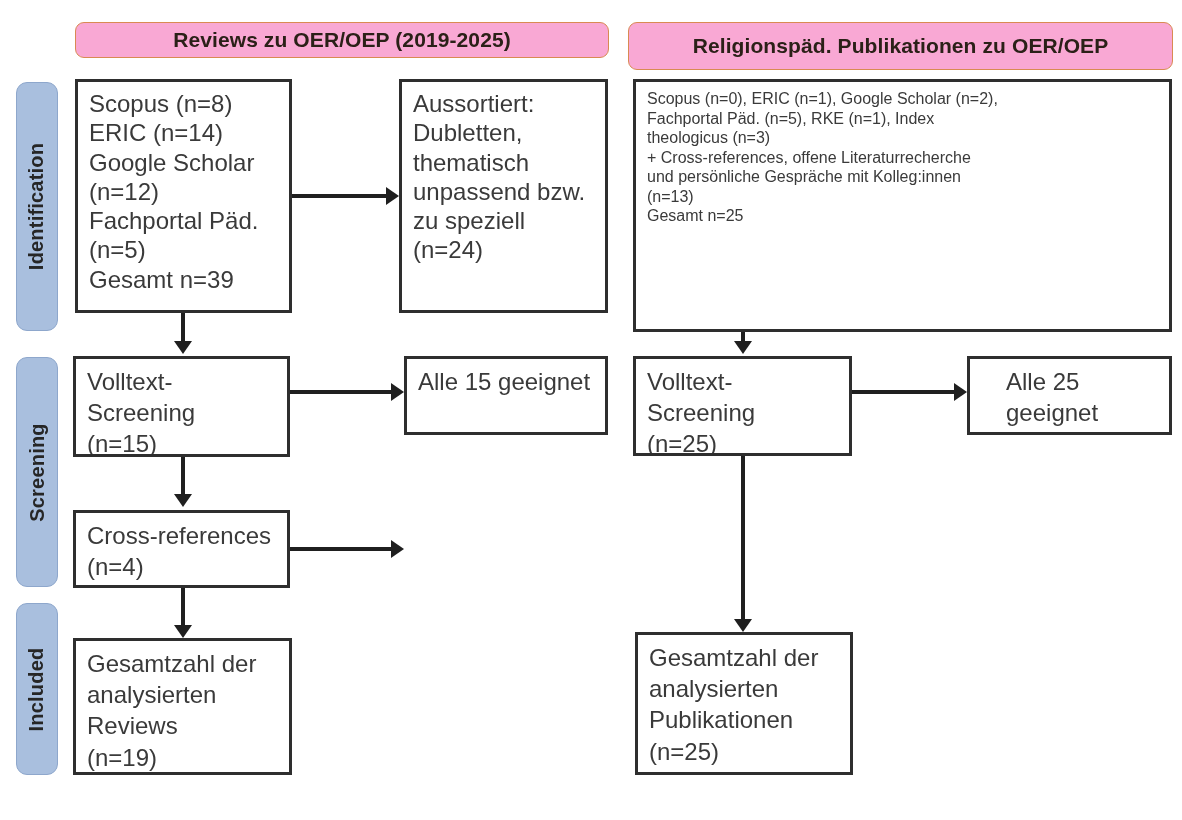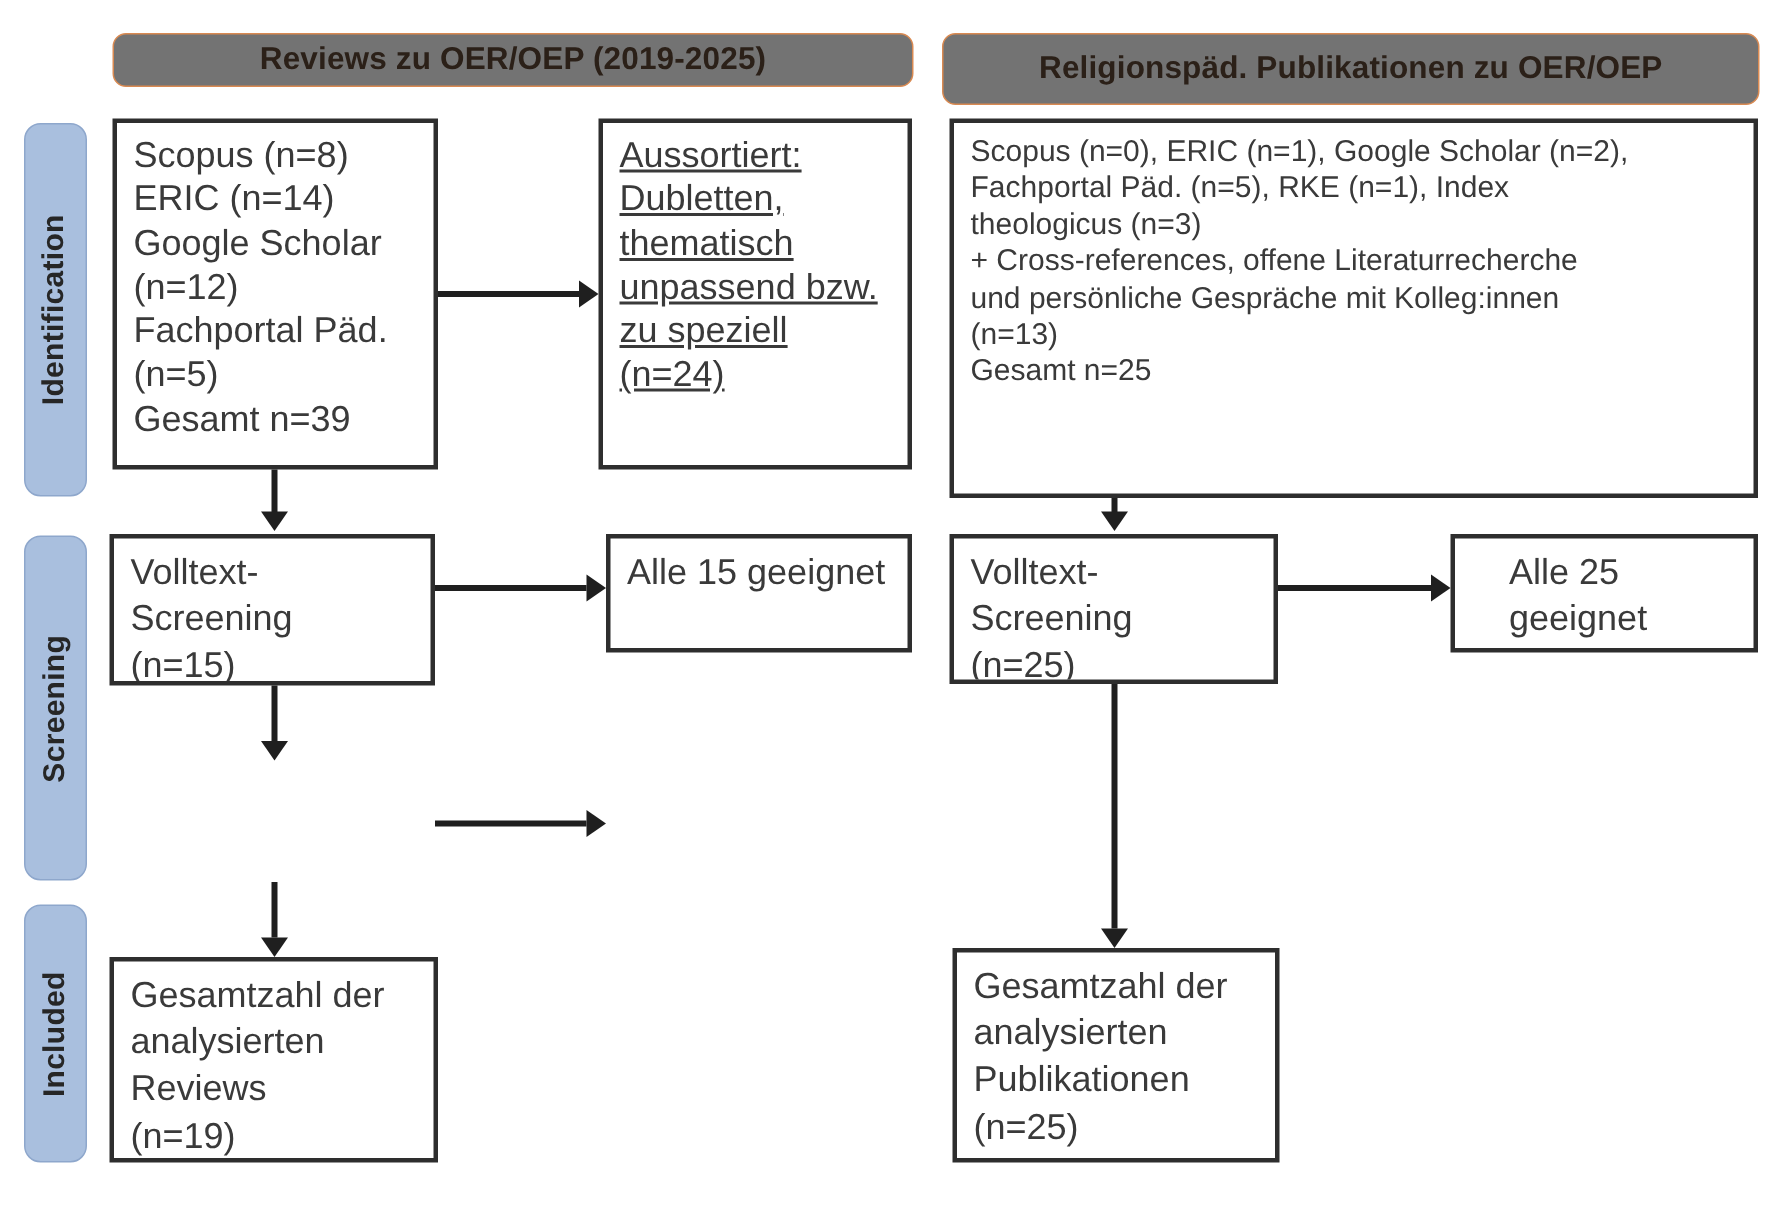--- a/index.html
+++ b/index.html
@@ -11,21 +11,21 @@
     position: relative;
     width: 1182px;
     height: 820px;
     background: #ffffff;
     font-family: "Liberation Sans", sans-serif;
     overflow: hidden;
   }
   
   .col-header {
     position: absolute;
-    background: #737373;
+    background: #f9a8d4;
     border: 1px solid #D98A52;
     border-radius: 9px;
     color: #2b2018;
     font-weight: bold;
     font-size: 21px;
     letter-spacing: 0.1px;
     display: flex;
     align-items: center;
     justify-content: center;
     box-sizing: border-box;
@@ -109,21 +109,21 @@
   </div>
 
   <div class="flow-box narrow-lh" style="left:75px; top:79px; width:217px; height:234px;">Scopus (n=8)
 ERIC (n=14)
 Google Scholar
 (n=12)
 Fachportal Päd.
 (n=5)
 Gesamt n=39</div>
 
-  <div class="flow-box narrow-lh" style="left:399px; top:79px; width:209px; height:234px;text-decoration:underline;">Aussortiert:
+  <div class="flow-box narrow-lh" style="left:399px; top:79px; width:209px; height:234px;">Aussortiert:
 Dubletten,
 thematisch
 unpassend bzw.
 zu speziell
 (n=24)</div>
 
   <div class="conn h" style="left:292px; top:194px; width:94px;"></div>
   <div class="arrow-right" style="left:386px; top:187px;"></div>
 
   <div class="conn v" style="left:181px; top:313px; height:30px;"></div>
@@ -134,34 +134,36 @@
 (n=15)</div>
 
   <div class="flow-box" style="left:404px; top:356px; width:204px; height:79px;">Alle 15 geeignet</div>
 
   <div class="conn h" style="left:290px; top:390px; width:101px;"></div>
   <div class="arrow-right" style="left:391px; top:383px;"></div>
 
   <div class="conn v" style="left:181px; top:457px; height:37px;"></div>
   <div class="arrow-down" style="left:174px; top:494px;"></div>
 
+  <div class="flow-box" style="left:73px; top:510px; width:217px; height:78px;">Cross-references
+(n=4)</div>
 
 
   <div class="conn h" style="left:290px; top:547px; width:101px;"></div>
   <div class="arrow-right" style="left:391px; top:540px;"></div>
 
   <div class="conn v" style="left:181px; top:588px; height:37px;"></div>
   <div class="arrow-down" style="left:174px; top:625px;"></div>
 
   <div class="flow-box" style="left:73px; top:638px; width:219px; height:137px;">Gesamtzahl der
 analysierten
 Reviews
 (n=19)</div>
 
-  <div class="flow-box narrow-lh" style="left:633px; top:79px; width:539px; height:253px; font-size:20px;">Scopus (n=0), ERIC (n=1), Google Scholar (n=2),
+  <div class="flow-box narrow-lh" style="left:633px; top:79px; width:539px; height:253px; font-size:16px;">Scopus (n=0), ERIC (n=1), Google Scholar (n=2),
 Fachportal Päd. (n=5), RKE (n=1), Index
 theologicus (n=3)
 + Cross-references, offene Literaturrecherche
 und persönliche Gespräche mit Kolleg:innen
 (n=13)
 Gesamt n=25</div>
 
   <div class="conn v" style="left:741px; top:332px; height:11px;"></div>
   <div class="arrow-down" style="left:734px; top:341px;"></div>
 

